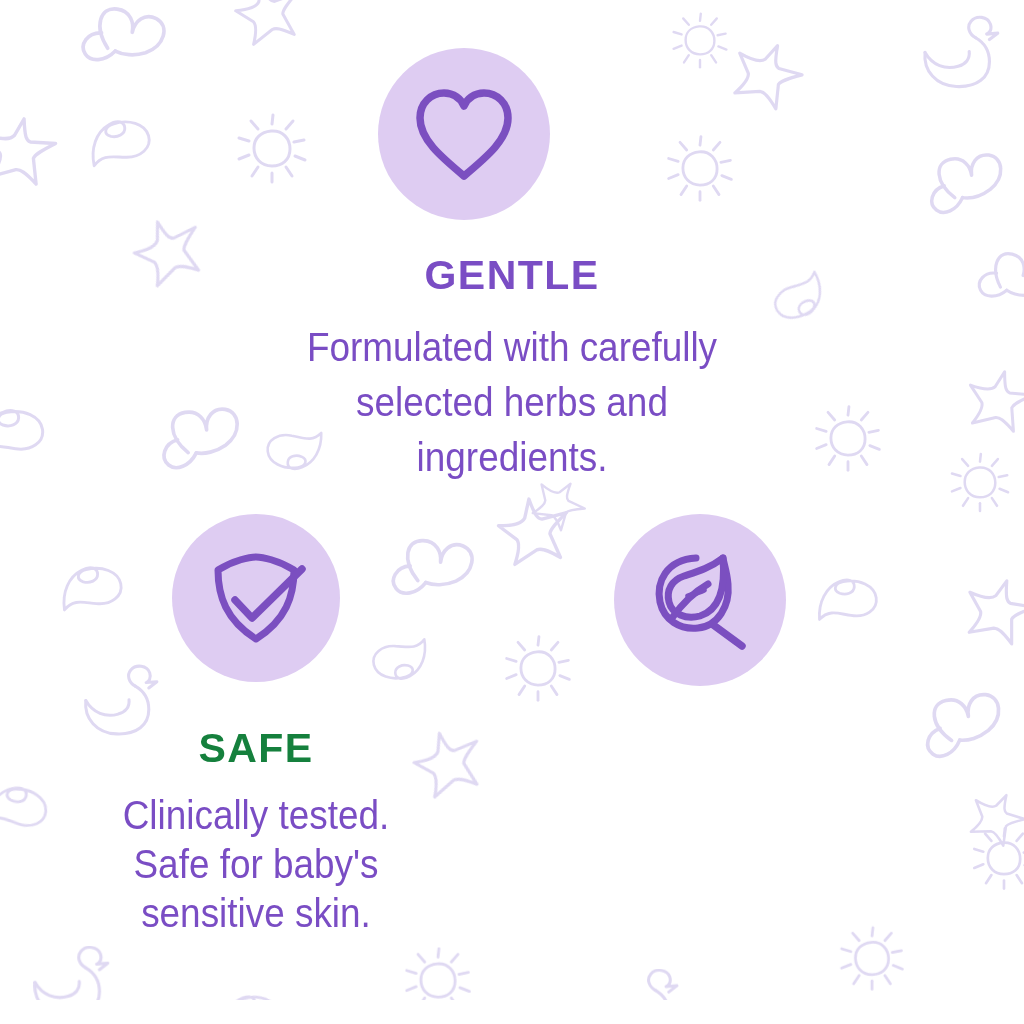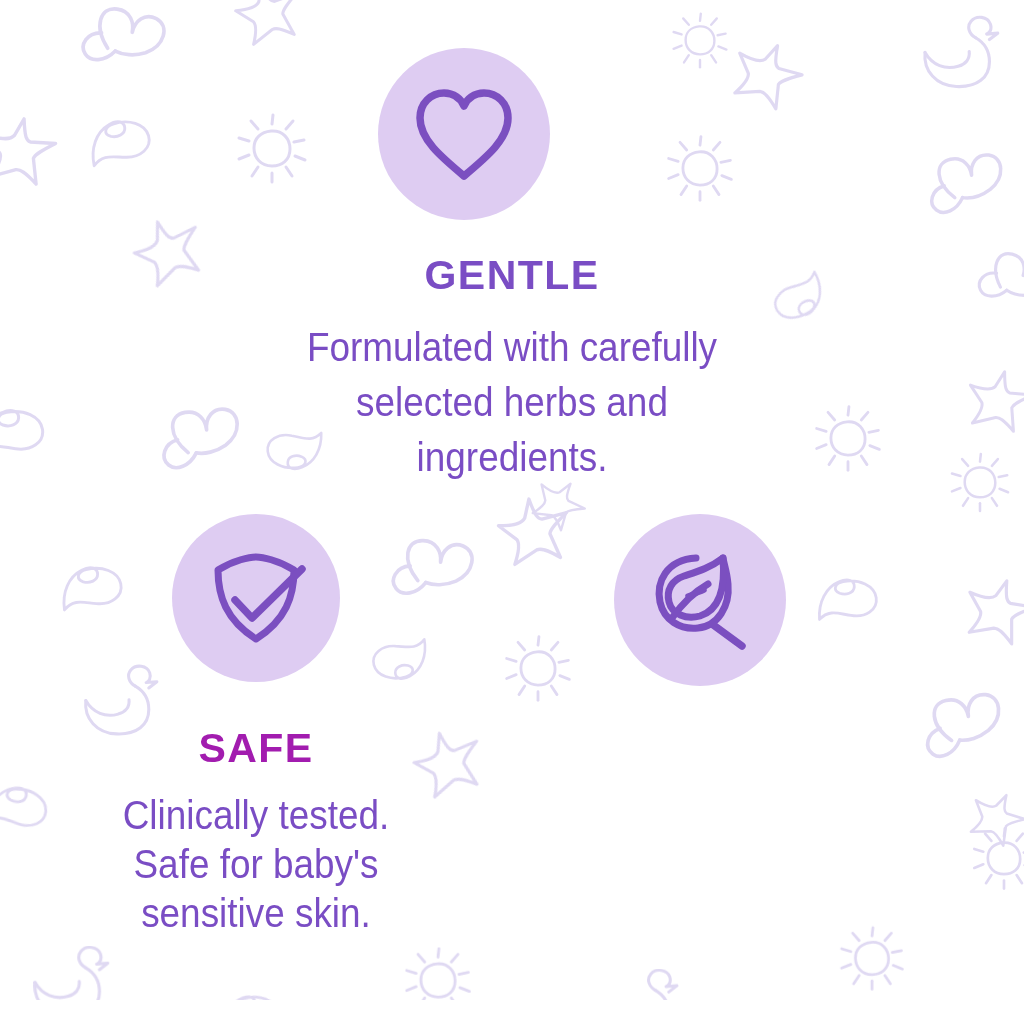--- a/index.html
+++ b/index.html
@@ -200,21 +200,21 @@
   <div class="feature" id="block-gentle">
     <h2 class="feature-title" id="title-gentle" style="color:#7A4DC4">GENTLE</h2>
     <p class="feature-desc" id="desc-gentle" style="color:#7A4DC4">
       <span>Formulated with carefully</span>
       <span>selected herbs and</span>
       <span>ingredients.</span>
     </p>
   </div>
 
   <div class="feature" id="block-safe">
-    <h2 class="feature-title" id="title-safe" style="color:#a21caf">SAFE</h2>
+    <h2 class="feature-title" id="title-safe" style="color:#15803d">SAFE</h2>
     <p class="feature-desc" id="desc-safe" style="color:#7A4DC4">
       <span>Clinically tested.</span>
       <span>Safe for baby's</span>
       <span>sensitive skin.</span>
     </p>
   </div>
 
 
 </div>
 

